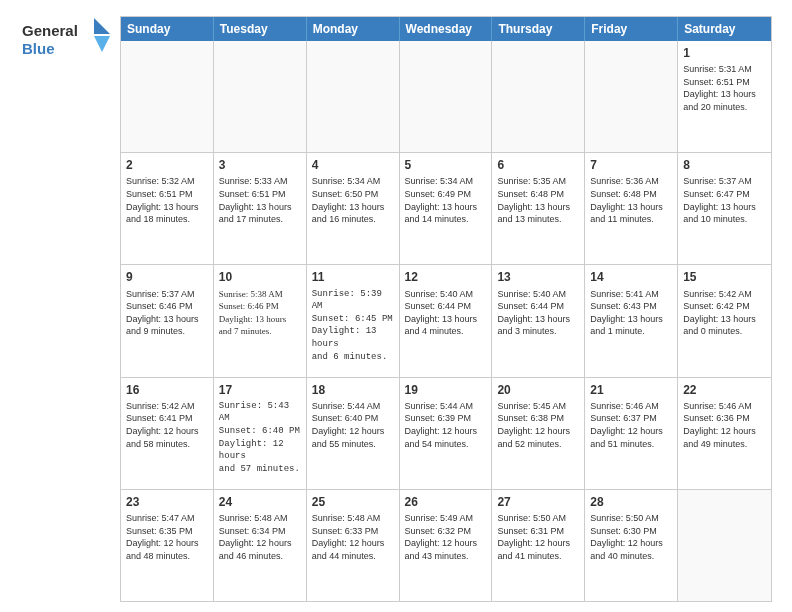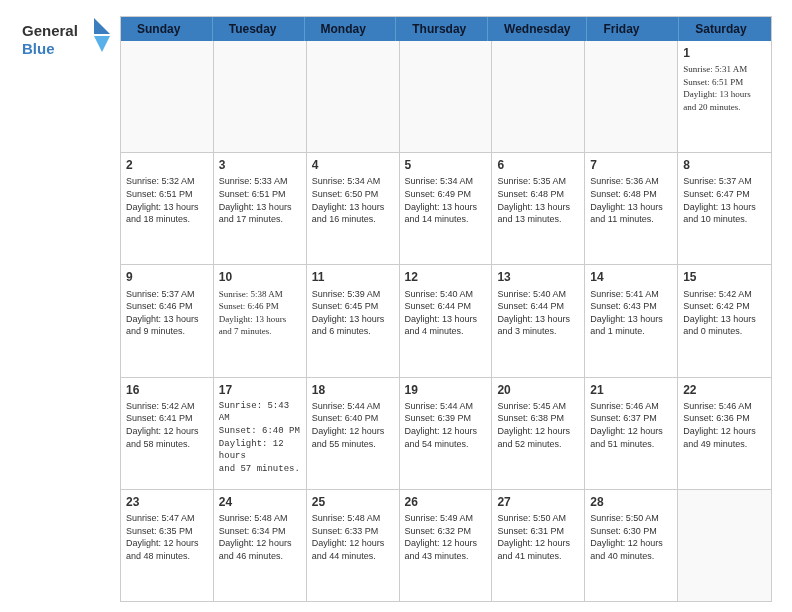--- a/index.html
+++ b/index.html
@@ -46,24 +46,24 @@
       display: flex;
       flex-direction: column;
       border: 1px solid #ccc;
     }
     .cal-header {
       display: grid;
       grid-template-columns: repeat(7, 1fr);
       background: #3a7ebf;
     }
     .cal-header-cell {
-      color: #0f172a;
+      color: #ffffff;
       font-size: 12px;
       font-weight: bold;
-      padding: 5px 16px;
+      padding: 5px 6px;
       text-align: left;
       border-right: 1px solid #5a9ed0;
     }
     .cal-header-cell:last-child { border-right: none; }
     .cal-body {
       flex: 1;
       display: flex;
       flex-direction: column;
     }
     .cal-row {
@@ -116,36 +116,36 @@
       <div class="month-title"></div>
       <div class="location"></div>
     </div>
   </div>
 
   <div class="calendar">
     <div class="cal-header">
     <div class="cal-header-cell">Sunday</div>
         <div class="cal-header-cell">Tuesday</div>
         <div class="cal-header-cell">Monday</div>
+        <div class="cal-header-cell">Wednesday</div>
         <div class="cal-header-cell">Thursday</div>
-        <div class="cal-header-cell">Wednesday</div>
         <div class="cal-header-cell">Friday</div>
         <div class="cal-header-cell">Saturday</div>
       </div>
     <div class="cal-body">
     <div class="cal-row">
           <div class="cal-cell empty"></div>
           <div class="cal-cell empty"></div>
           <div class="cal-cell empty"></div>
           <div class="cal-cell empty"></div>
           <div class="cal-cell empty"></div>
           <div class="cal-cell empty"></div>
           <div class="cal-cell">
             <span class="day-num">1</span>
-            <div class="cell-info" style="white-space: pre-line; font-family: Liberation Serif, serif;">Sunrise: 5:31 AM
+            <div class="cell-info" style="white-space: pre-line;">Sunrise: 5:31 AM
 Sunset: 6:51 PM
 Daylight: 13 hours
 and 20 minutes.</div>
           </div>
         </div>
         <div class="cal-row">
           <div class="cal-cell">
             <span class="day-num">2</span>
             <div class="cell-info" style="white-space: pre-line;">Sunrise: 5:32 AM
 Sunset: 6:51 PM
@@ -205,21 +205,21 @@
           </div>
           <div class="cal-cell">
             <span class="day-num">10</span>
             <div class="cell-info" style="white-space: pre-line; font-family: Liberation Serif, serif;">Sunrise: 5:38 AM
 Sunset: 6:46 PM
 Daylight: 13 hours
 and 7 minutes.</div>
           </div>
           <div class="cal-cell">
             <span class="day-num">11</span>
-            <div class="cell-info" style="white-space: pre-line;">Sunrise: 5:39 AM
+            <div class="cell-info" style="white-space: pre-line; font-family: Liberation Mono, monospace;">Sunrise: 5:39 AM
 Sunset: 6:45 PM
 Daylight: 13 hours
 and 6 minutes.</div>
           </div>
           <div class="cal-cell">
             <span class="day-num">12</span>
             <div class="cell-info" style="white-space: pre-line;">Sunrise: 5:40 AM
 Sunset: 6:44 PM
 Daylight: 13 hours
 and 4 minutes.</div>

